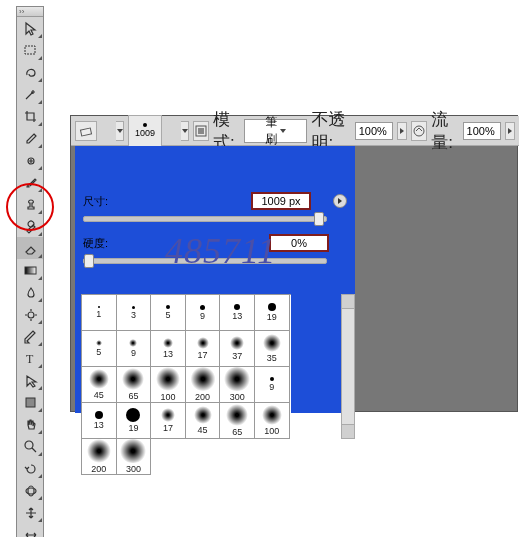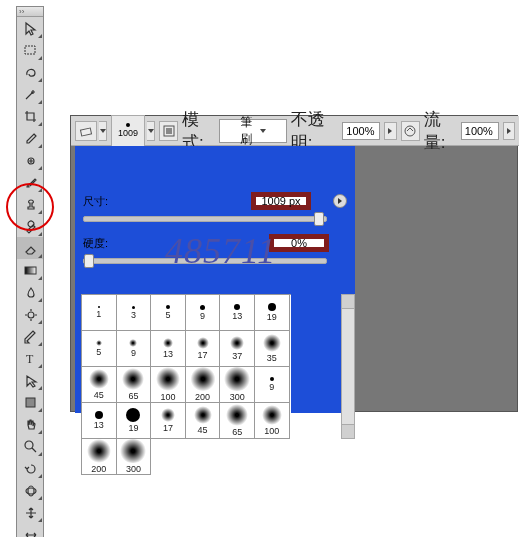--- a/index.html
+++ b/index.html
@@ -14,39 +14,39 @@
   
   
   .red-circle { position: absolute; left: 6px; top: 183px; width: 48px; height: 48px; border: 2px solid #d00; border-radius: 50%; pointer-events: none; }
   
   
   .panel { position: absolute; left: 70px; top: 115px; width: 448px; height: 297px; background: #777; border: 1px solid #555; }
   .panel-inner { position: absolute; left: 4px; top: 0; width: 280px; height: 297px; background: #1d4ed8; }
   
   
   .options-bar { height: 30px; background: #d6d6d6; border-bottom: 1px solid #aaa; display: flex; align-items: center; padding: 0 4px; gap: 4px; width: 448px; }
-  .opt-item { display: flex; align-items: center; gap: 2px; height: 22px; }
+  .opt-item { display: flex; align-items: center; gap: 19px; height: 22px; }
   .opt-icon { width: 22px; height: 20px; border: 1px solid #aaa; background: #eaeaea; display:flex;align-items:center;justify-content:center; }
   .opt-dd { width: 8px; height: 20px; border: 1px solid #aaa; border-left: none; background: #eaeaea; display:flex;align-items:center;justify-content:center; }
   .opt-dd::after { content:""; width:0;height:0;border-left:3px solid transparent;border-right:3px solid transparent;border-top:4px solid #444; }
   .brush-preview { width: 34px; height: 32px; border: 1px solid #aaa; background: #eaeaea; display:flex;flex-direction:column;align-items:center;justify-content:center; }
   .brush-dot { width: 4px; height: 4px; background: #000; border-radius: 50%; }
   .brush-num { font-size: 9px; margin-top: 1px; }
   .opt-label { font-size: 17px; color: #222; }
   .opt-sel { height: 24px; border: 1px solid #999; background: #fff; font-size: 12px; padding: 0 20px; display:flex;align-items:center;min-width:44px; }
   .opt-sel .arr { margin-left:auto;width:0;height:0;border-left:3px solid transparent;border-right:3px solid transparent;border-top:4px solid #444; }
   .opt-val { height:18px;border:1px solid #999;background:#fff;font-size:11px;padding:0 3px;display:flex;align-items:center;min-width:38px; }
   .opt-arrow-btn { width:14px;height:18px;border:1px solid #aaa;background:#eaeaea;display:flex;align-items:center;justify-content:center; }
   .opt-arrow-btn::after{content:"";width:0;height:0;border-top:3px solid transparent;border-bottom:3px solid transparent;border-left:4px solid #444;}
   
   
   .settings { position: absolute; left: 8px; top: 40px; right: 8px; }
   .set-row { display: flex; align-items: center; margin: 6px 0; }
   .set-label { width: 50px; font-size: 11px; }
-  .set-val { width:60px;height:18px;border:5px solid #7f1d1d;background:#fff;font-size:11px;display:flex;align-items:center;justify-content:center;margin-left:auto;margin-right:18px; }
+  .set-val { width:60px;height:18px;border:2px solid #7f1d1d;background:#fff;font-size:11px;display:flex;align-items:center;justify-content:center;margin-left:auto;margin-right:18px; }
   .play-btn { width: 14px; height: 14px; border: 1px solid #888; border-radius: 50%; background:#ddd; display:flex;align-items:center;justify-content:center;margin-left:4px; }
   .play-btn::after{content:"";width:0;height:0;border-top:3px solid transparent;border-bottom:3px solid transparent;border-left:4px solid #333;}
   .slider { height: 6px; background:#c8c8c8; border:1px solid #aaa; border-radius: 2px; margin: 2px 20px 2px 0; position: relative; }
   .slider-thumb { position:absolute;width:10px;height:14px;background:#eee;border:1px solid #888;border-radius:2px;top:-5px; }
   
   
   .brush-grid { position:absolute; left:6px; top:148px; width:210px; display:flex;flex-wrap:wrap;background:#fff;border:1px solid #999; border-bottom:none;border-right:none; }
   .brush-cell { width:34.6px; height:36px; border-right:1px solid #999; border-bottom:1px solid #999; display:flex;flex-direction:column;align-items:center;justify-content:center; }
   .brush-shape { background:#000; border-radius:50%; }
   .brush-soft { background: radial-gradient(circle, #000 10%, transparent 70%); }

